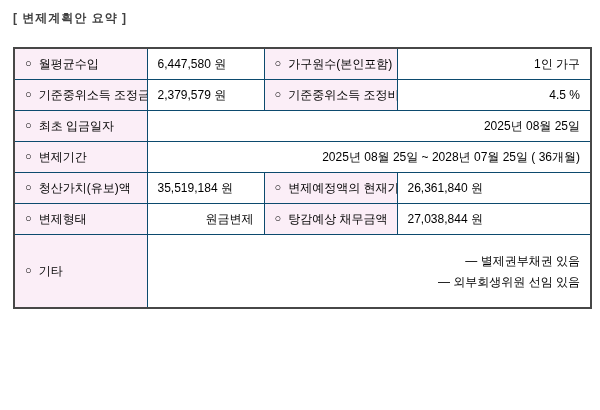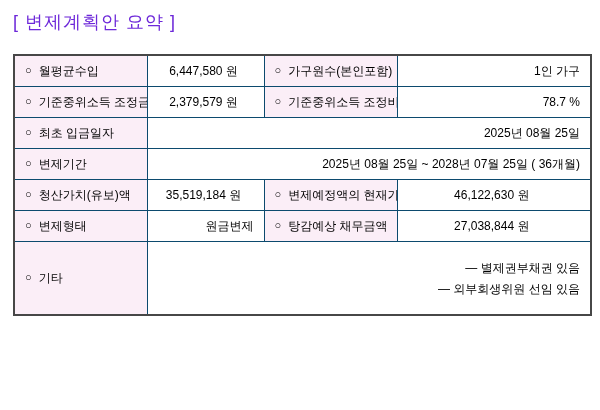--- a/index.html
+++ b/index.html
@@ -11,25 +11,25 @@
     width: 600px;
     height: 410px;
     overflow: hidden;
     font-family: "Liberation Sans", "DejaVu Sans", sans-serif;
     color: #000000;
   }
   .page {
     padding: 8px 0 0 13px;
   }
   .title {
-    font-size: 18px;
-    font-weight: normal;
+    font-size: 12px;
+    font-weight: bold;
     letter-spacing: 1px;
     margin: 2px 0 20px 0;
-    color: #6d28d9;
+    color: #404040;
   }
   table.summary {
     border-collapse: collapse;
     table-layout: fixed;
     width: 577px;
     border: 2px solid #474747;
   }
   table.summary td {
     border: 1px solid #0c4a6e;
     font-size: 12px;
@@ -41,21 +41,21 @@
     margin-left: 24px;
   }
   col.c1 { width: 133px; }
   col.c2 { width: 117px; }
   col.c3 { width: 133px; }
   col.c4 { width: 194px; }
   td.label {
     background: #fbeef7;
   }
   td.value { background: #ffffff; }
-  td.value.right { text-align: center; padding-right: 14px; }
+  td.value.right { text-align: left; padding-right: 14px; }
   td.value.left  { text-align: right; }
   .bullet {
     display: inline-block;
     font-size: 11px;
     margin-right: 7px;
     transform: translateY(-1px);
   }
   tr.tall td { height: 72px; }
   td.multiline { white-space: normal; }
   .line { margin: 5px 0; line-height: 16px; }
@@ -87,21 +87,21 @@
       </tr>
 
       <tr>
         <td class="label">
           <span class="bullet">○</span><span>기준중위소득 조정금액</span>
         </td>
         <td class="value right">2,379,579 원</td>
         <td class="label">
           <span class="bullet">○</span><span>기준중위소득 조정비율</span>
         </td>
-        <td class="value left">78.7 %</td>
+        <td class="value left">4.5 %</td>
       </tr>
 
 
       <tr>
         <td class="label">
           <span class="bullet">○</span><span>최초 입금일자</span>
         </td>
         <td class="value left" colspan="3">2025년 08월 25일</td>
       </tr>
 
@@ -113,21 +113,21 @@
       </tr>
 
       <tr>
         <td class="label">
           <span class="bullet">○</span><span>청산가치(유보)액</span>
         </td>
         <td class="value right">35,519,184 원</td>
         <td class="label">
           <span class="bullet">○</span><span>변제예정액의 현재가치</span>
         </td>
-        <td class="value right">46,122,630 원</td>
+        <td class="value right">26,361,840 원</td>
       </tr>
 
 
 
       <tr>
         <td class="label">
           <span class="bullet">○</span><span>변제형태</span>
         </td>
         <td class="value left">원금변제</td>
         <td class="label">

